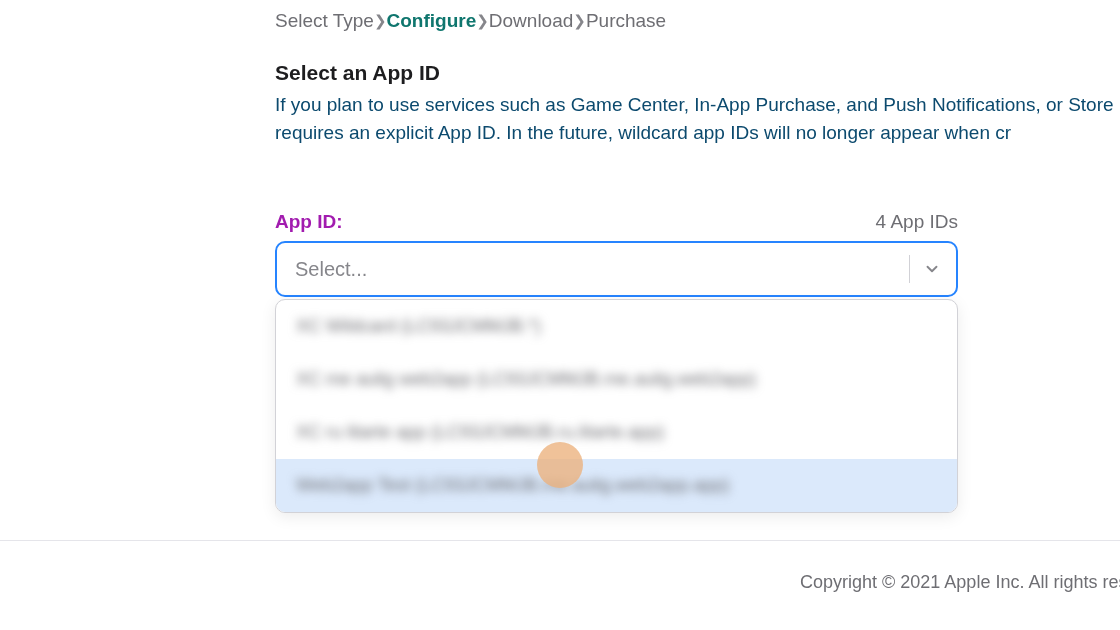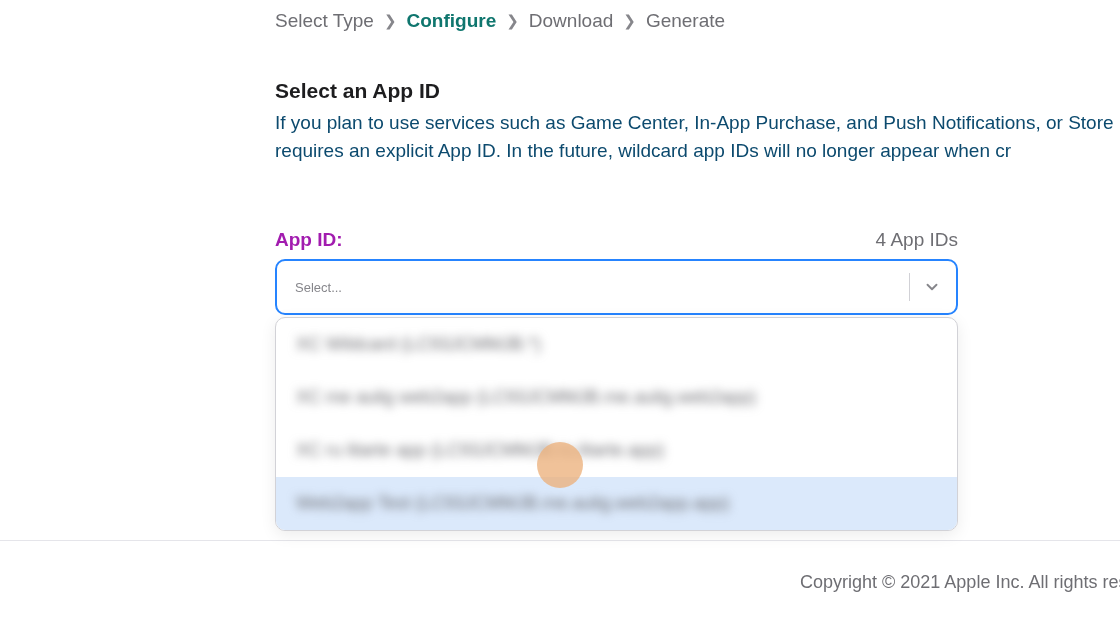--- a/index.html
+++ b/index.html
@@ -15,24 +15,23 @@
       overflow: hidden;
       position: relative;
     }
     .content {
       padding-left: 275px;
       padding-top: 10px;
     }
     .breadcrumb {
       display: flex;
       align-items: center;
-      gap: 10px;
-      font-size: 19px;
-      color: #6e6e73;
-      margin-bottom: 47px;
+      font-size: 19px;
+      color: #6e6e73;
+      margin-bottom: 29px;
     }
     .breadcrumb .step {
       color: #6e6e73;
     }
     .breadcrumb .step.active {
       color: #0f766e;
       font-weight: 600;
     }
     .breadcrumb .chevron {
       color: #86868b;
@@ -78,21 +77,21 @@
       align-items: center;
       justify-content: space-between;
       height: 56px;
       border: 2px solid #2684ff;
       border-radius: 10px;
       padding: 0 10px 0 18px;
       background: #fff;
       cursor: text;
     }
     .select-placeholder {
-      font-size: 13px;
+      font-size: 20px;
       color: #86868b;
     }
     .indicators {
       display: flex;
       align-items: center;
       height: 100%;
     }
     .separator {
       width: 1px;
       height: 28px;
@@ -169,21 +168,21 @@
 <body>
 
 <div class="content">
   <nav class="breadcrumb">
     <span class="step">Select Type</span>
     <span class="chevron">❯</span>
     <span class="step active">Configure</span>
     <span class="chevron">❯</span>
     <span class="step">Download</span>
     <span class="chevron">❯</span>
-    <span class="step">Generate</span>
+    <span class="step">Purchase</span>
   </nav>
 
   <h2 class="section-title">Select an App ID</h2>
   <p class="section-desc">If you plan to use services such as Game Center, In-App Purchase, and Push Notifications, or Store requires an explicit App ID. In the future, wildcard app IDs will no longer appear when cr</p>
 
   <div class="label-row">
     <span class="field-label">App ID:</span>
     <span class="count-label">4 App IDs</span>
   </div>
 

